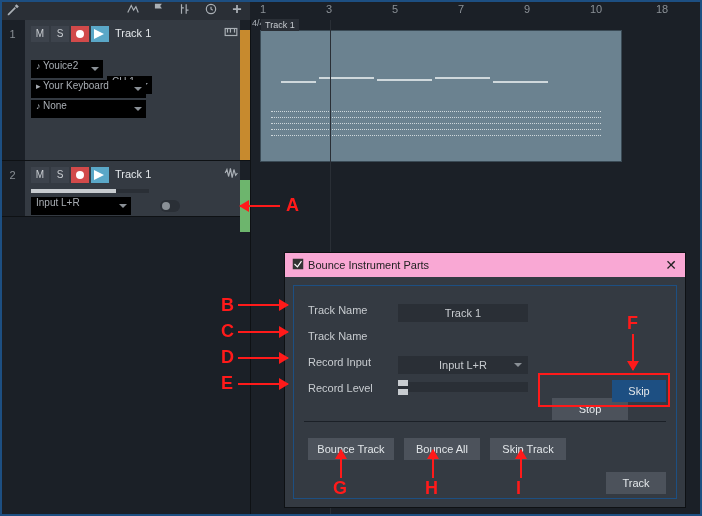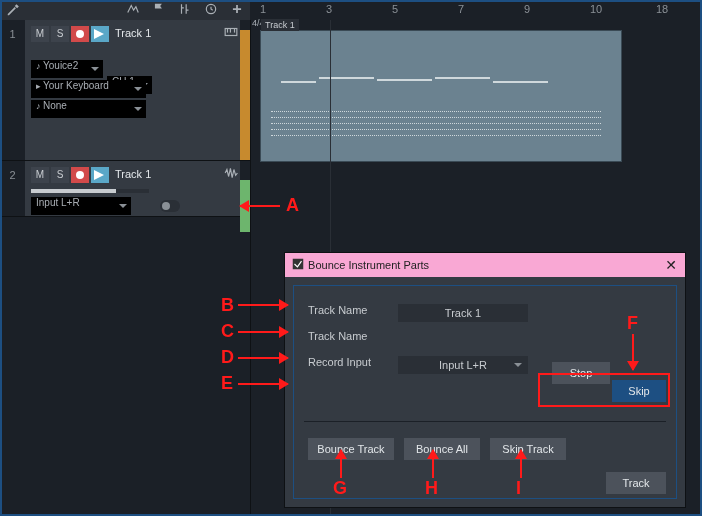--- a/index.html
+++ b/index.html
@@ -185,21 +185,28 @@
       <span class="lbl">Track Name</span>
       <div class="dval">Track 1</div>
     </div>
     <div class="drow" style="top:44px">
       <span class="lbl">Track Name</span>
     </div>
     <div class="drow" style="top:70px">
       <span class="lbl">Record Input</span>
       <div class="dval"><span>Input L+R</span><span class="dd"></span></div>
     </div>
-    <div class="dbtn" style="left:258px;top:76px;width:58px">Stop</div>
+    <div class="drow" style="top:96px">
+      <span class="lbl">Record Level</span>
+      <div class="meter">
+        <div style="position:absolute;left:0;top:-2px;width:10px;height:6px;background:#c8ccd0"></div>
+        <div style="position:absolute;left:0;top:7px;width:10px;height:6px;background:#c8ccd0"></div>
+      </div>
+    </div>
+    <div class="dbtn" style="left:258px;top:112px;width:76px">Stop</div>
     <div class="dbtn play" style="left:318px;top:94px;width:54px">Skip</div>
 
     <div style="position:absolute;left:10px;top:135px;right:10px;border-top:1px solid #1b2027"></div>
 
     <div class="dbtn" style="left:14px;top:152px;width:86px">Bounce Track</div>
     <div class="dbtn" style="left:110px;top:152px;width:76px">Bounce All</div>
     <div class="dbtn" style="left:196px;top:152px;width:76px">Skip Track</div>
     <div class="dbtn" style="left:312px;top:186px;width:60px">Track</div>
   </div>
 </div>

